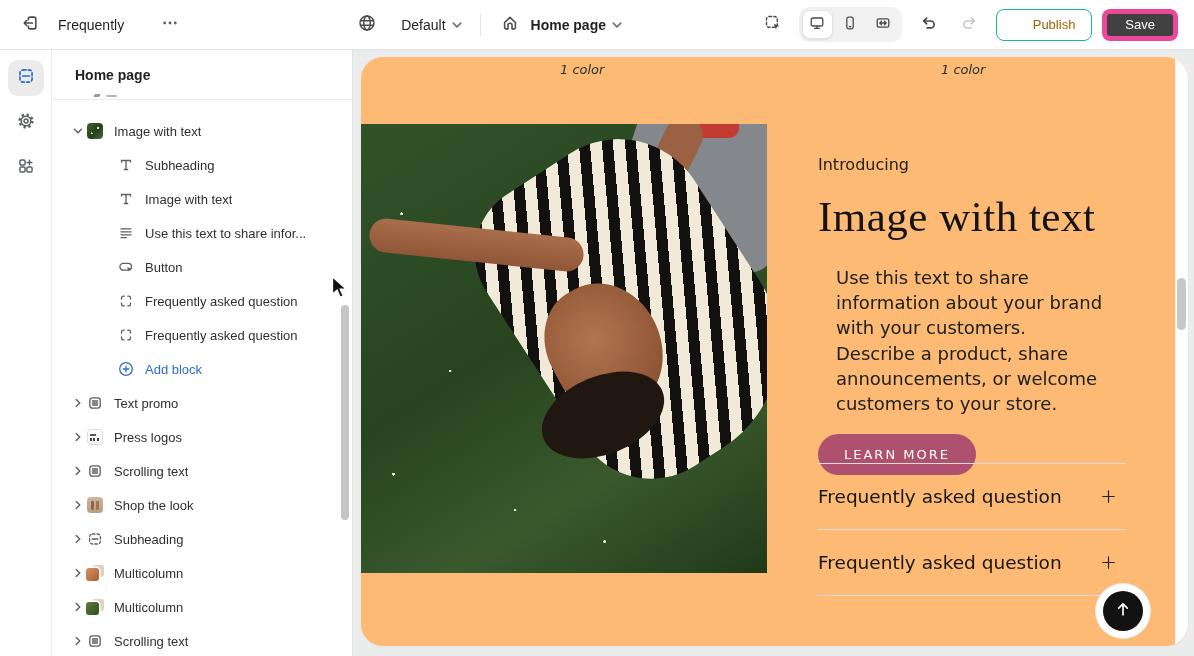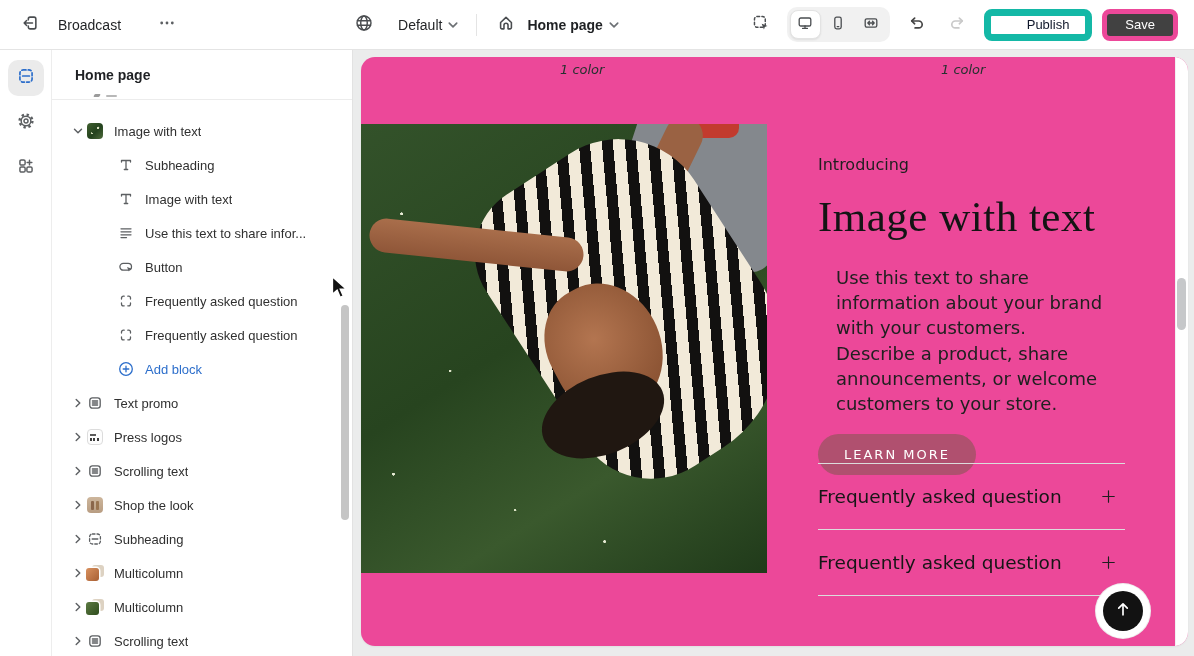--- a/index.html
+++ b/index.html
@@ -21,21 +21,21 @@
   .chev-down{color:#6d7175;display:flex;}
   .tb-divider{width:1px;height:22px;background:#e4e4e4;margin:0 16px;}
   .tb-right{margin-left:auto;display:flex;align-items:center;gap:10px;}
   .seg{display:flex;background:#f1f1f1;border-radius:10px;padding:3px;gap:2px;}
   .seg-btn{width:31px;height:29px;border-radius:8px;display:flex;align-items:center;justify-content:center;color:#4a4d50;}
   .seg-btn.active{background:#fff;border:1px solid #e3e3e3;box-shadow:0 1px 2px rgba(0,0,0,.08);}
   .undo-btn{color:#454545;}
   .redo-btn{color:#c9c9c9;}
   .btn{height:32px;border-radius:8px;font-size:13px;font-weight:500;display:flex;align-items:center;
        padding:0 16px;font-family:inherit;cursor:default;}
-  .btn-publish{background:#fff;border:7px solid #14b8a6;color:#0f172a;padding-left:36px;}
+  .btn-publish{background:#fff;border:1px solid #14b8a6;color:#a16207;padding-left:36px;}
   .btn-save{background:#414141;border:5px solid #ec4899;color:#fff;padding:0 18px;}
 
   
   .rail{position:absolute;left:0;top:50px;bottom:0;width:52px;background:#fff;border-right:1px solid #ededed;
         display:flex;flex-direction:column;align-items:center;padding-top:10px;gap:9px;z-index:10;}
   .rail-btn{width:36px;height:36px;border-radius:10px;display:flex;align-items:center;justify-content:center;color:#5c5f62;}
   .rail-btn.active{background:#ebebeb;color:#2c6ecb;}
 
   
   .sidebar{position:absolute;left:52px;top:50px;bottom:0;width:301px;background:#fff;border-right:1px solid #e2e2e2;z-index:10;}
@@ -72,21 +72,21 @@
   .thumb-multi::before{content:"";position:absolute;right:0;top:0;width:12px;height:12px;border-radius:3px;background:#ddd2c2;}
   .thumb-multi::after{content:"";position:absolute;left:0;bottom:0;width:13px;height:13px;border-radius:3px;
      box-shadow:0 0 0 1.5px #fff;}
   .thumb-multi-orange::after{background:linear-gradient(135deg,#d9915f,#a85f33);}
   .thumb-multi-green::after{background:linear-gradient(135deg,#5d7a43,#2f4d1d);}
 
   
   .cursor{position:absolute;left:331px;top:276px;z-index:60;pointer-events:none;}
 
   
-  .canvas{position:absolute;left:361px;top:57px;width:827px;height:589px;background:#ec4899;border-radius:14px;
+  .canvas{position:absolute;left:361px;top:57px;width:827px;height:589px;background:#fdba74;border-radius:22px;
           overflow:hidden;box-shadow:0 1px 2px rgba(0,0,0,.05);}
   .color-badge{position:absolute;top:5px;font-family:"DejaVu Sans",sans-serif;font-style:italic;
                font-size:13px;color:#25312f;}
   .badge-1{left:199px;} .badge-2{left:580px;}
 
   .hero-img{position:absolute;left:0;top:67px;width:406px;height:449px;overflow:hidden;background:
      radial-gradient(3px 3px at 10% 20%, #e6ebd4 40%, transparent 55%),
      radial-gradient(2.5px 2.5px at 22% 55%, #dfe6cb 40%, transparent 55%),
      radial-gradient(3px 3px at 8% 78%, #e6ebd4 40%, transparent 55%),
      radial-gradient(2.5px 2.5px at 38% 86%, #dce4c6 40%, transparent 55%),
@@ -139,21 +139,21 @@
   <div class="topbar">
     <div class="tb-left">
       <div class="icon-btn">
         <span>
           <svg width="18" height="18" viewBox="0 0 16 16" fill="none" stroke="currentColor" stroke-width="1.4" stroke-linecap="round" stroke-linejoin="round">
             <path d="M6.5 5.2V4.4c0-.9.7-1.6 1.6-1.6h3.5c.9 0 1.6.7 1.6 1.6v7.2c0 .9-.7 1.6-1.6 1.6H8.1c-.9 0-1.6-.7-1.6-1.6v-.8"></path>
             <path d="M10.2 8H2.8M5 5.8 2.8 8 5 10.2"></path>
           </svg>
         </span>
       </div>
-      <span class="theme-name">Broadcast</span>
+      <span class="theme-name">Frequently</span>
       <div class="icon-btn dots-btn">
         <span>
           <svg width="16" height="16" viewBox="0 0 16 16" fill="#5c5f62">
             <circle cx="2.7" cy="8" r="1.4"></circle>
               <circle cx="8" cy="8" r="1.4"></circle>
               <circle cx="13.3" cy="8" r="1.4"></circle>
           </svg>
         </span>
       </div>
     </div>

